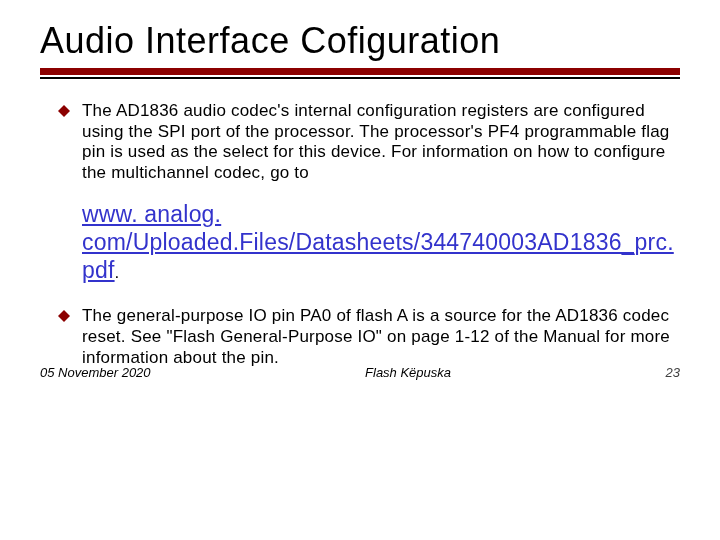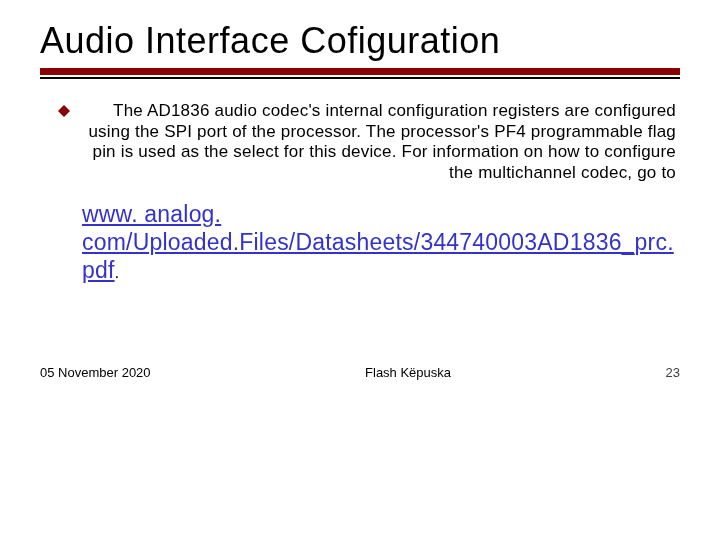--- a/index.html
+++ b/index.html
@@ -56,21 +56,20 @@
     width: 12px;
     height: 12px;
   }
   .bullet-icon svg {
     display: block;
   }
   .bullet-text {
     font-size: 17px;
     line-height: 1.22;
     letter-spacing: 0.2px;
-    text-align: right;
   }
   .link-row {
     margin-left: 24px;
     margin-bottom: 22px;
   }
   .link-text {
     font-size: 23px;
     line-height: 1.22;
     color: #3333cc;
     text-decoration: underline;
@@ -82,20 +81,21 @@
   }
   .footer {
     position: absolute;
     left: 40px;
     right: 40px;
     bottom: 32px;
     display: flex;
     justify-content: space-between;
     font-size: 13px;
     color: #000;
+    font-style: italic;
   }
   .footer .page {
     color: #404040;
   }
 </style>
 </head>
 <body>
 
 <div class="slide">
 
@@ -114,20 +114,28 @@
             <path d="M6 0 L12 6 L6 12 L0 6 Z" fill="#8b0000"></path>
           </svg>
       </span>
       <span class="bullet-text">The AD1836 audio codec's internal configuration registers are configured using the SPI port of the processor. The processor's PF4 programmable flag pin is used as the select for this device. For information on how to configure the multichannel codec, go to</span>
     </div>
 
     <div class="link-row">
       <a class="link-text">www. analog. com/Uploaded.Files/Datasheets/344740003AD1836_prc. pdf</a><span class="link-dot">.</span>
     </div>
 
+    <div class="bullet-row">
+      <span class="bullet-icon">
+        <svg width="12" height="12" viewBox="0 0 12 12">
+            <path d="M6 0 L12 6 L6 12 L0 6 Z" fill="#8b0000"></path>
+          </svg>
+      </span>
+      <span class="bullet-text">The general-purpose IO pin PA0 of flash A is a source for the AD1836 codec reset. See "Flash General-Purpose IO" on page 1-12 of the Manual for more information about the pin.</span>
+    </div>
 
 
   </div>
 
   <div class="footer">
     <span>05 November 2020</span>
     <span>Flash Këpuska</span>
     <span class="page">23</span>
   </div>
 

